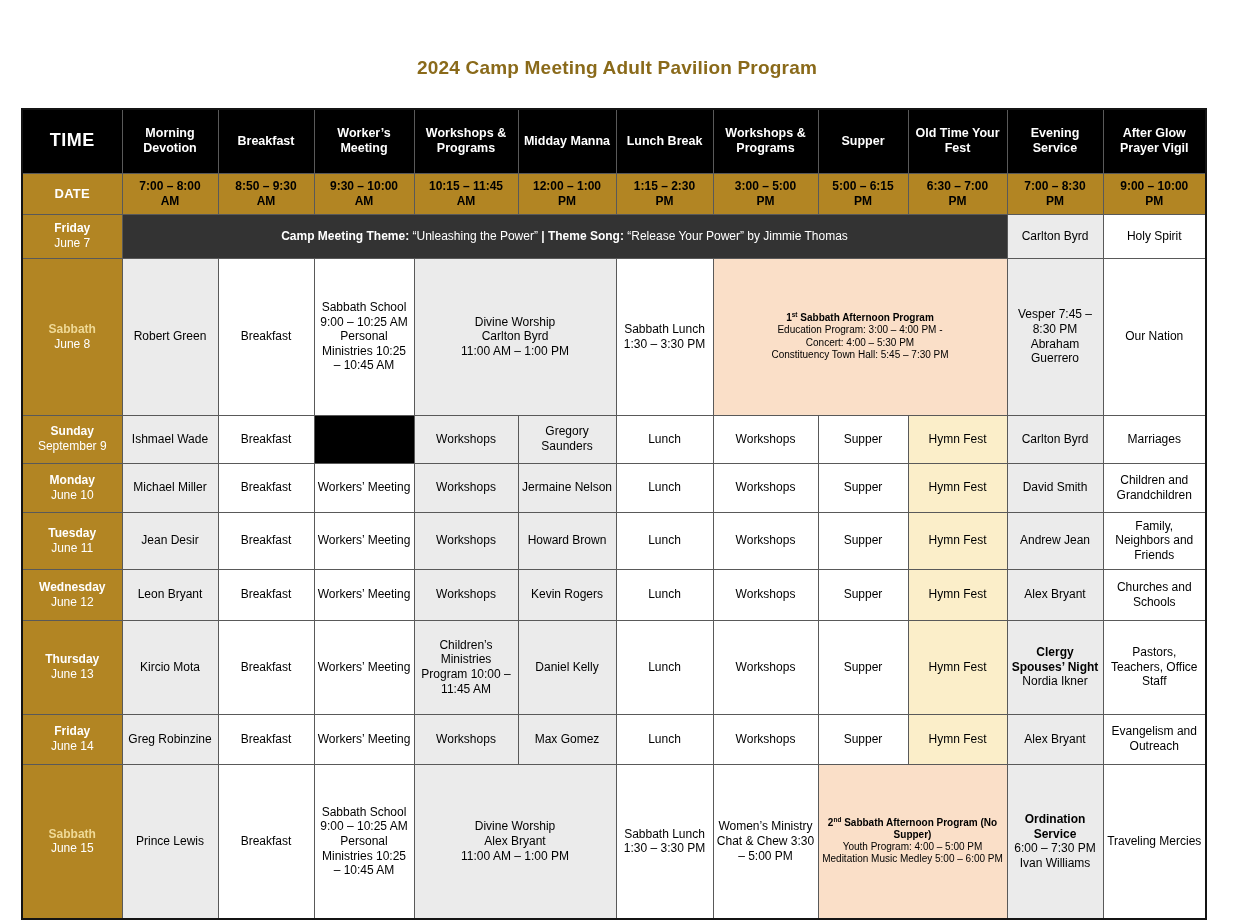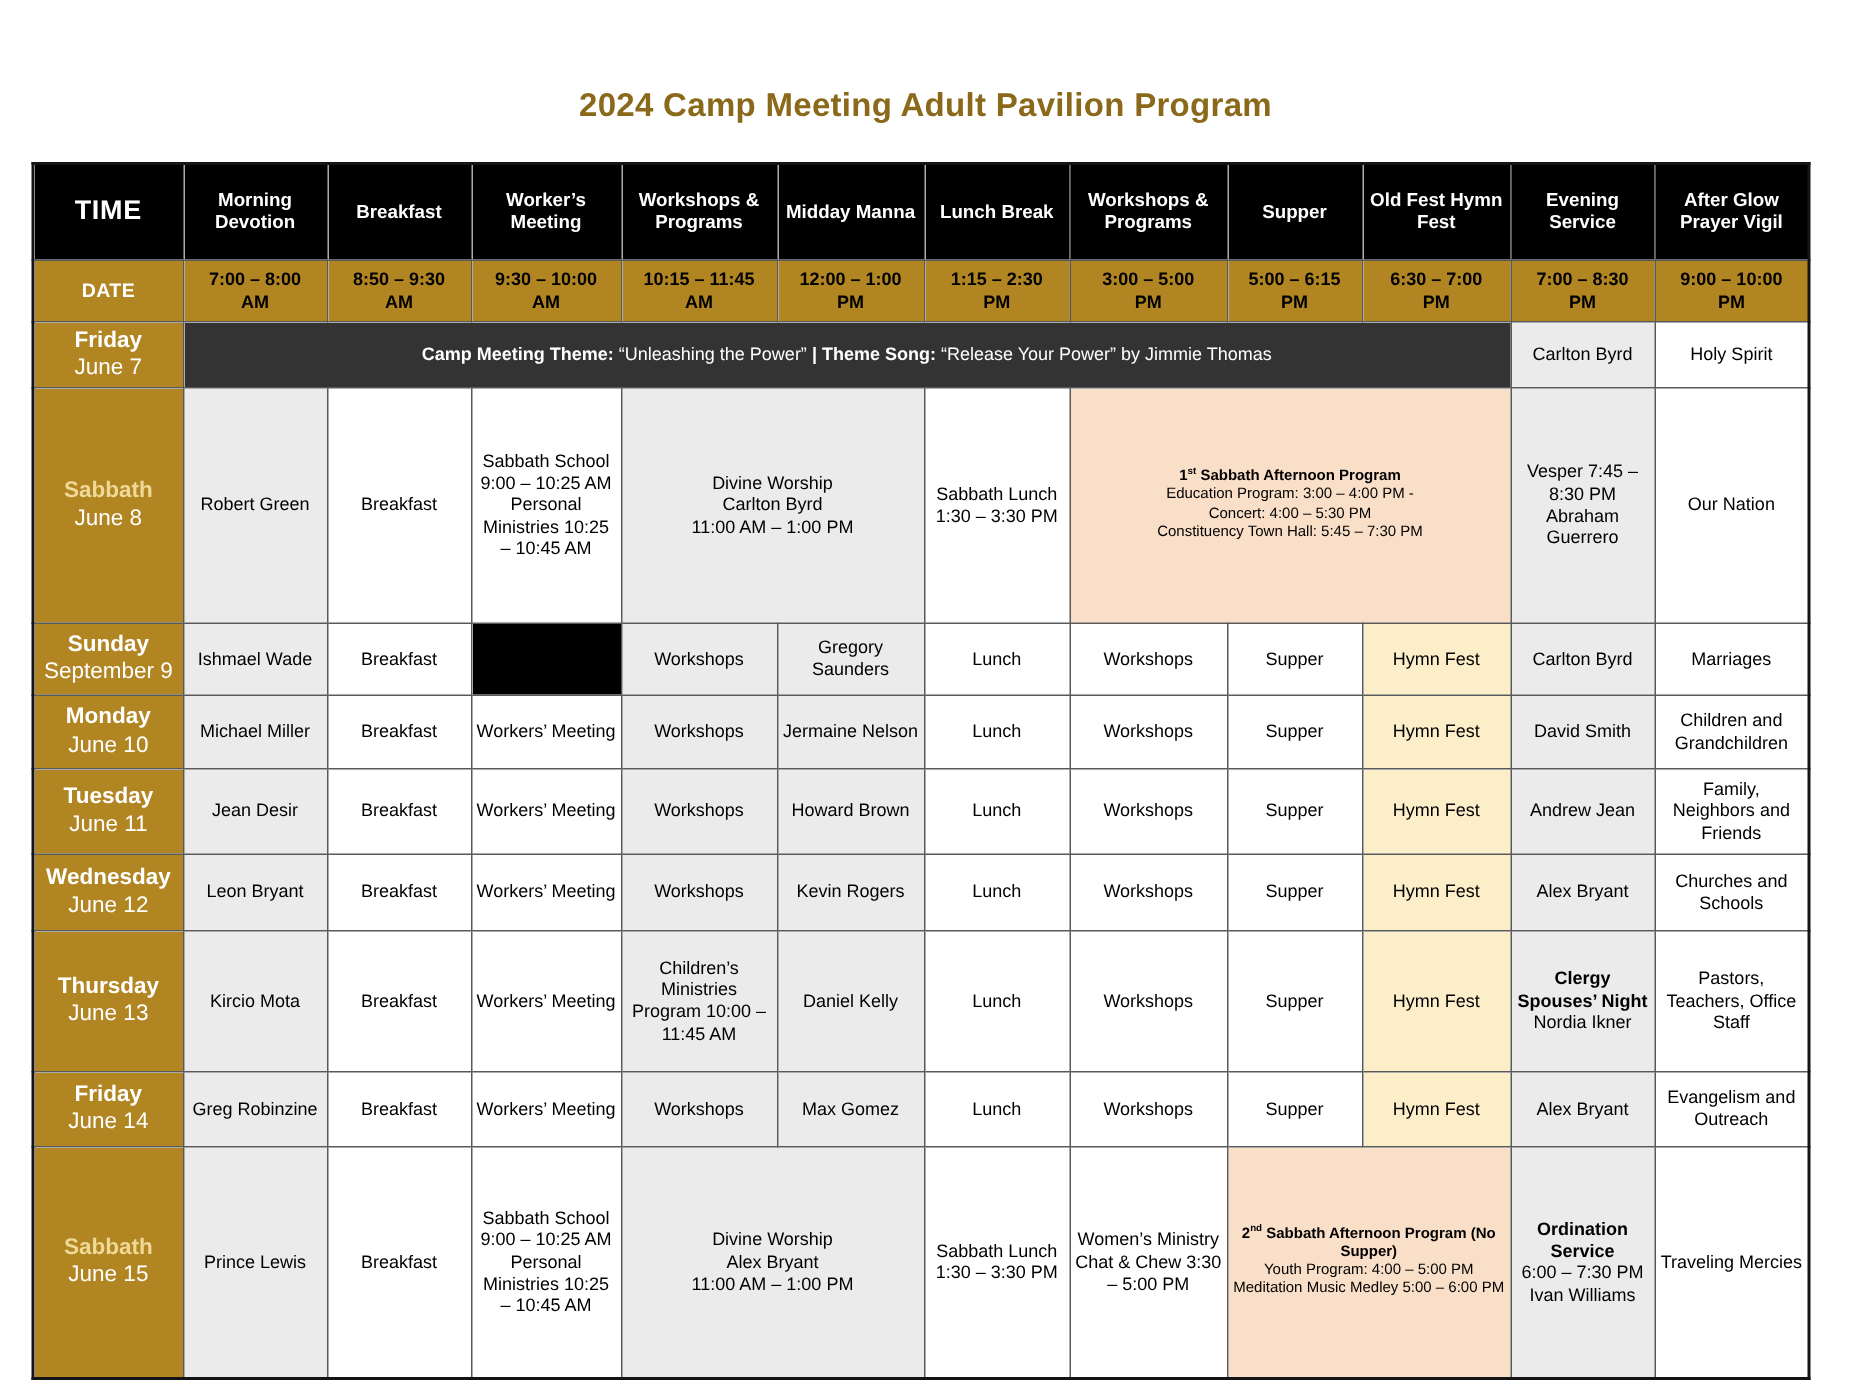--- a/index.html
+++ b/index.html
@@ -3,42 +3,42 @@
 <meta charset="utf-8">
 <style>
   html,body { margin:0; padding:0; }
   body {
     width:1234px; height:921px; background:#fff; position:relative;
     font-family:"Liberation Sans", sans-serif; color:#000;
     -webkit-font-smoothing:antialiased;
   }
   .page-title {
     position:absolute; top:57px; left:0; width:100%;
-    text-align:center; font-size:22px; font-weight:bold;
+    text-align:center; font-size:19px; font-weight:bold;
     color:var(--title-color,#8a6a1a); letter-spacing:0.2px;
   }
   table.sched {
     position:absolute; left:21px; top:108px; width:1184px;
     border-collapse:collapse; table-layout:fixed;
     border:2px solid #141414;
   }
   .sched th, .sched td {
     border:1px solid #595959; text-align:center; vertical-align:middle;
     font-size:12px; line-height:1.22; padding:1px 3px; overflow:hidden;
   }
   .sched thead th.col-h {
     background:#000; color:#fff; font-weight:bold; font-size:12.5px;
   }
   .sched thead th.time-h { font-size:18px; letter-spacing:0.5px; }
   .date-row td {
     background:var(--gold,#B28523); font-weight:bold; font-size:12px; color:#000;
   }
   .date-row td.date-label { color:#fff; font-size:13px; letter-spacing:0.3px; }
   td.day-cell {
-    background:var(--gold,#B28523); color:#fff; font-size:15px;
+    background:var(--gold,#B28523); color:#fff; font-size:12px;
   }
   td.day-cell .day-name { font-weight:bold; }
   td.day-cell .day-name.sab { color:#EFD996; }
   td.day-cell .day-date { font-weight:normal;margin-top:32px; }
   .bg-white { background:#fff; }
   .bg-gray  { background:var(--gray,#EBEBEB); }
   .bg-yellow{ background:var(--yellow,#FBEEC9); }
   .bg-peach { background:var(--peach,#FADFC8); }
   .bg-black { background:#000; }
   .bg-dark  {
@@ -72,21 +72,21 @@
       <tr style="height: 64px;">
         <th class="col-h time-h">TIME</th>
         <th class="col-h">Morning Devotion</th>
         <th class="col-h">Breakfast</th>
         <th class="col-h">Worker’s Meeting</th>
         <th class="col-h">Workshops &amp; Programs</th>
         <th class="col-h">Midday Manna</th>
         <th class="col-h">Lunch Break</th>
         <th class="col-h">Workshops &amp; Programs</th>
         <th class="col-h">Supper</th>
-        <th class="col-h">Old Fest Hymn Fest</th>
+        <th class="col-h">Old Time Your Fest</th>
         <th class="col-h">Evening Service</th>
         <th class="col-h">After Glow Prayer Vigil</th>
       </tr>
       <tr class="date-row" style="height: 41px;">
         <td class="date-label">DATE</td>
         <td>
           <div>7:00 – 8:00</div>
           <div>AM</div>
         </td>
         <td>

